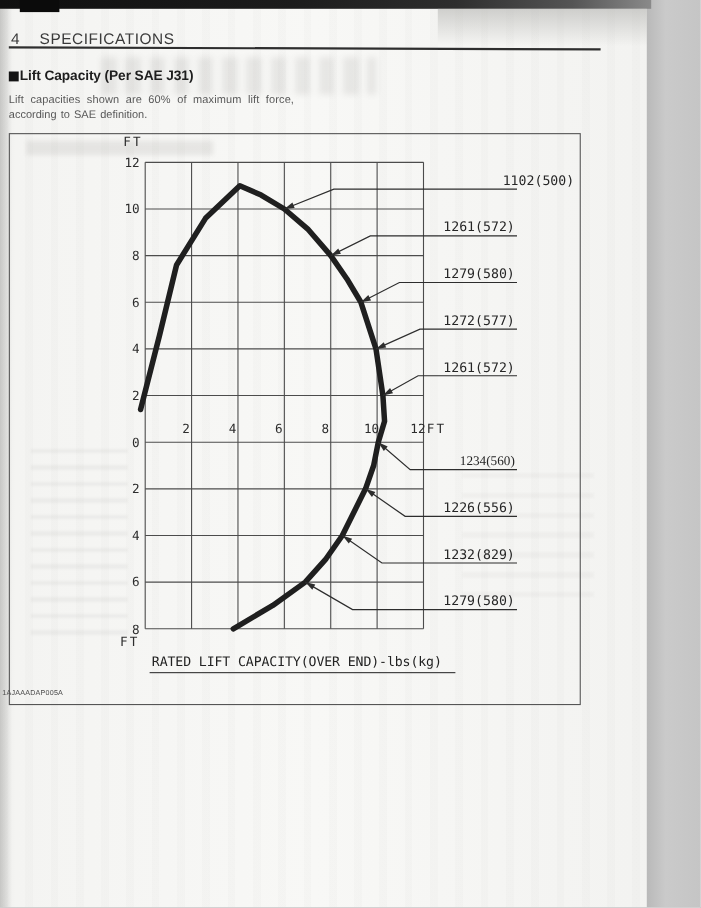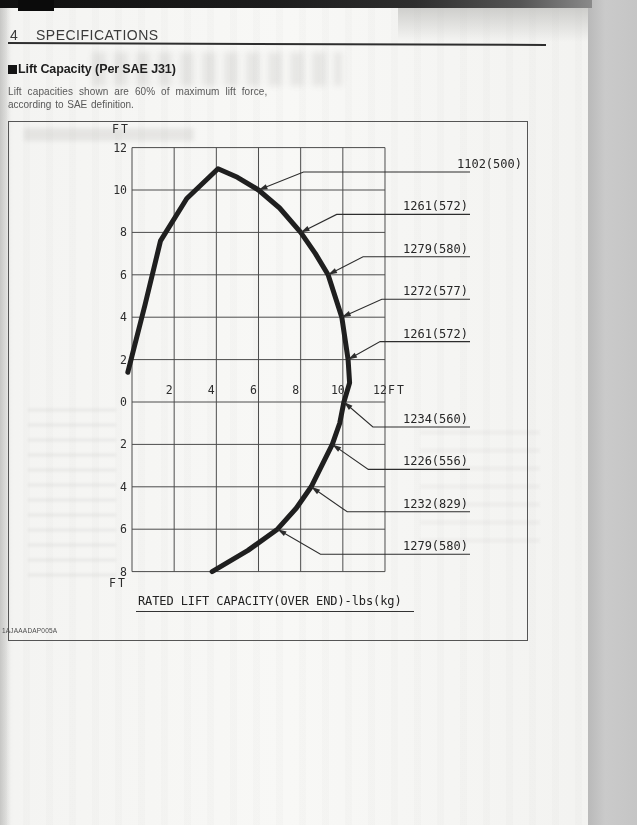--- a/index.html
+++ b/index.html
@@ -134,21 +134,21 @@
       <path d="M277.47270000000003 529.2 L286.610339915069 531.3894147123235 L283.89618944524653 536.0577535204181 Z" fill="#2d2d2d"></path>
     </svg>
 
   <div class="caption">RATED LIFT CAPACITY(OVER END)-lbs(kg)</div>
   <div class="figure-code">1AJAAADAP005A</div>
 <div class="callout-label mono" style="left: 414px; top: 157px; width: 70px; margin-left: 38px;">1102(500)</div>
     <div class="callout-label mono" style="left: 398px; top: 199.4px; width: 70px;">1261(572)</div>
     <div class="callout-label mono" style="left: 398px; top: 241.8px; width: 70px;">1279(580)</div>
     <div class="callout-label mono" style="left: 398px; top: 284.2px; width: 70px;">1272(577)</div>
     <div class="callout-label mono" style="left: 398px; top: 326.6px; width: 70px;">1261(572)</div>
-    <div class="callout-label mono" style="left: 398px; top: 412px; width: 70px;">1234(560)</div>
+    <div class="callout-label mono" style="left: 398px; top: 412px; width: 70px; font-family: Liberation Serif, serif;">1234(560)</div>
     <div class="callout-label mono" style="left: 398px; top: 454.4px; width: 70px;">1226(556)</div>
     <div class="callout-label mono" style="left: 398px; top: 496.8px; width: 70px;">1232(829)</div>
     <div class="callout-label mono" style="left: 398px; top: 539.2px; width: 70px;">1279(580)</div>
     <div class="tick-y mono" style="left: 101px; top: 141.6px; width: 26px;">12</div>
     <div class="tick-y mono" style="left: 101px; top: 184px; width: 26px;">10</div>
     <div class="tick-y mono" style="left: 101px; top: 226.4px; width: 26px;">8</div>
     <div class="tick-y mono" style="left: 101px; top: 268.8px; width: 26px;">6</div>
     <div class="tick-y mono" style="left: 101px; top: 311.2px; width: 26px;">4</div>
     <div class="tick-y mono" style="left: 101px; top: 353.6px; width: 26px;">2</div>
     <div class="tick-y mono" style="left: 101px; top: 396px; width: 26px;">0</div>

